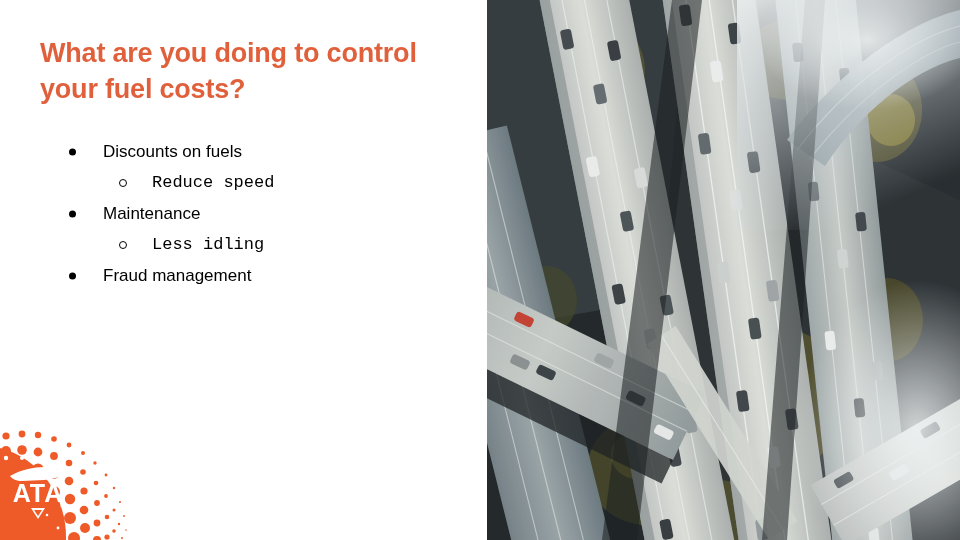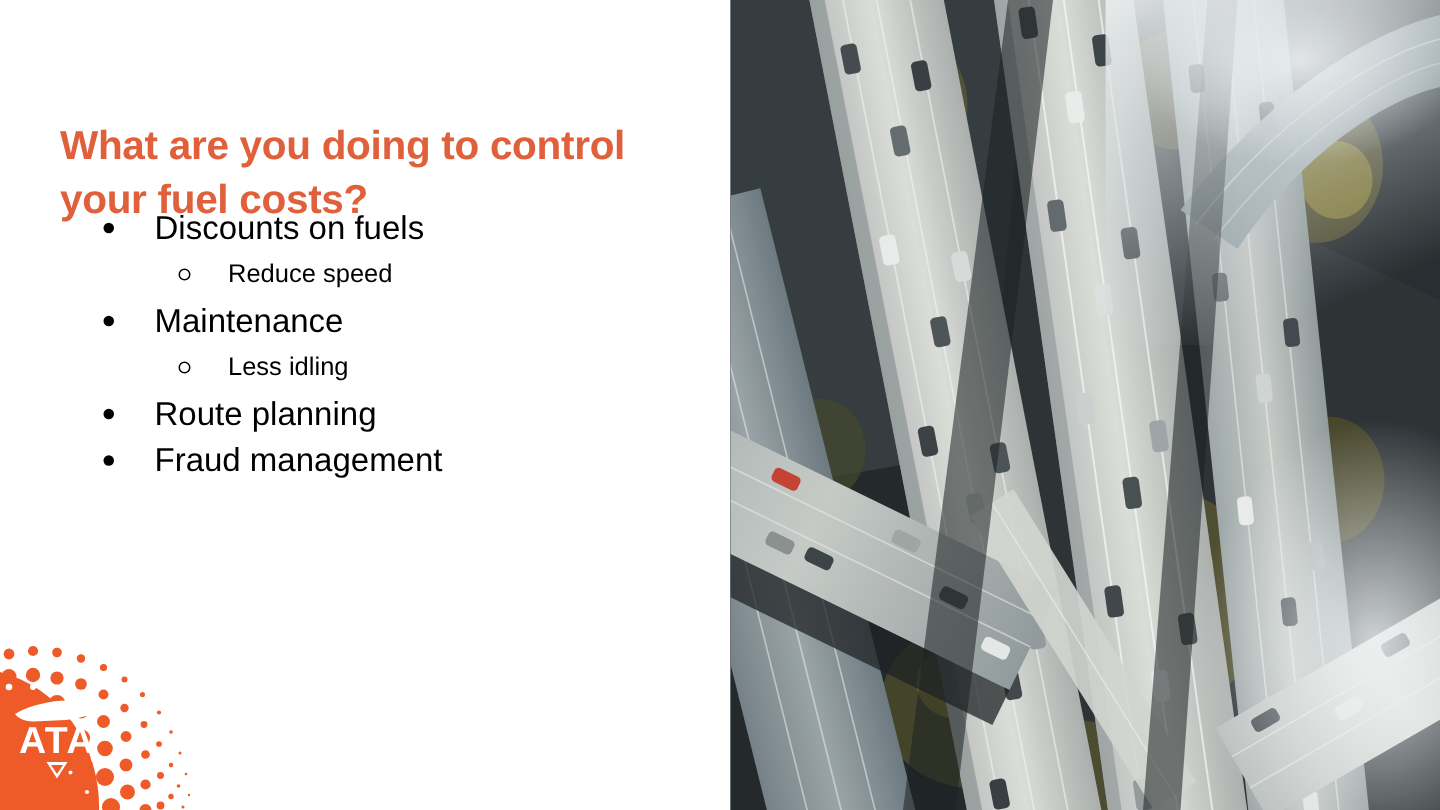--- a/index.html
+++ b/index.html
@@ -31,45 +31,45 @@
   .title {
     position: absolute;
     left: 40px;
     top: 36px;
     width: 425px;
     font-size: 27px;
     font-weight: bold;
     line-height: 1.32;
     color: #E0603C;
     letter-spacing: -0.2px;
-    margin-top: 44px;
   }
 
   .bullet-list {
     position: absolute;
     left: 0;
     top: 136px;
     width: 460px;
     list-style: none;
     margin: 0;
     padding: 0;
   }
   .bullet-item {
     position: relative;
     height: 31px;
     line-height: 31px;
-    font-size: 22px;
+    font-size: 17px;
     color: #000000;
   }
   .bullet-item.level-1 {
     padding-left: 103px;
   }
   .bullet-item.level-2 {
     padding-left: 152px;
     font-size: 17px;
+    font-family: Liberation Mono, monospace;
   }
   .marker {
     position: absolute;
     top: 50%;
     width: 7px;
     height: 7px;
     border-radius: 50%;
     transform: translateY(-50%);
   }
   .level-1 > .marker {
@@ -133,24 +133,20 @@
         <span class="marker"></span>
         <span class="item-text">Reduce speed</span>
       </li>
       <li class="bullet-item level-1">
         <span class="marker"></span>
         <span class="item-text">Maintenance</span>
       </li>
       <li class="bullet-item level-2">
         <span class="marker"></span>
         <span class="item-text">Less idling</span>
-      </li>
-      <li class="bullet-item level-1">
-        <span class="marker"></span>
-        <span class="item-text">Route planning</span>
       </li>
       <li class="bullet-item level-1">
         <span class="marker"></span>
         <span class="item-text">Fraud management</span>
       </li>
     </ul>
 
     <div class="logo">
       <svg width="140" height="120" viewBox="0 0 140 120" xmlns="http://www.w3.org/2000/svg">
         <defs>

